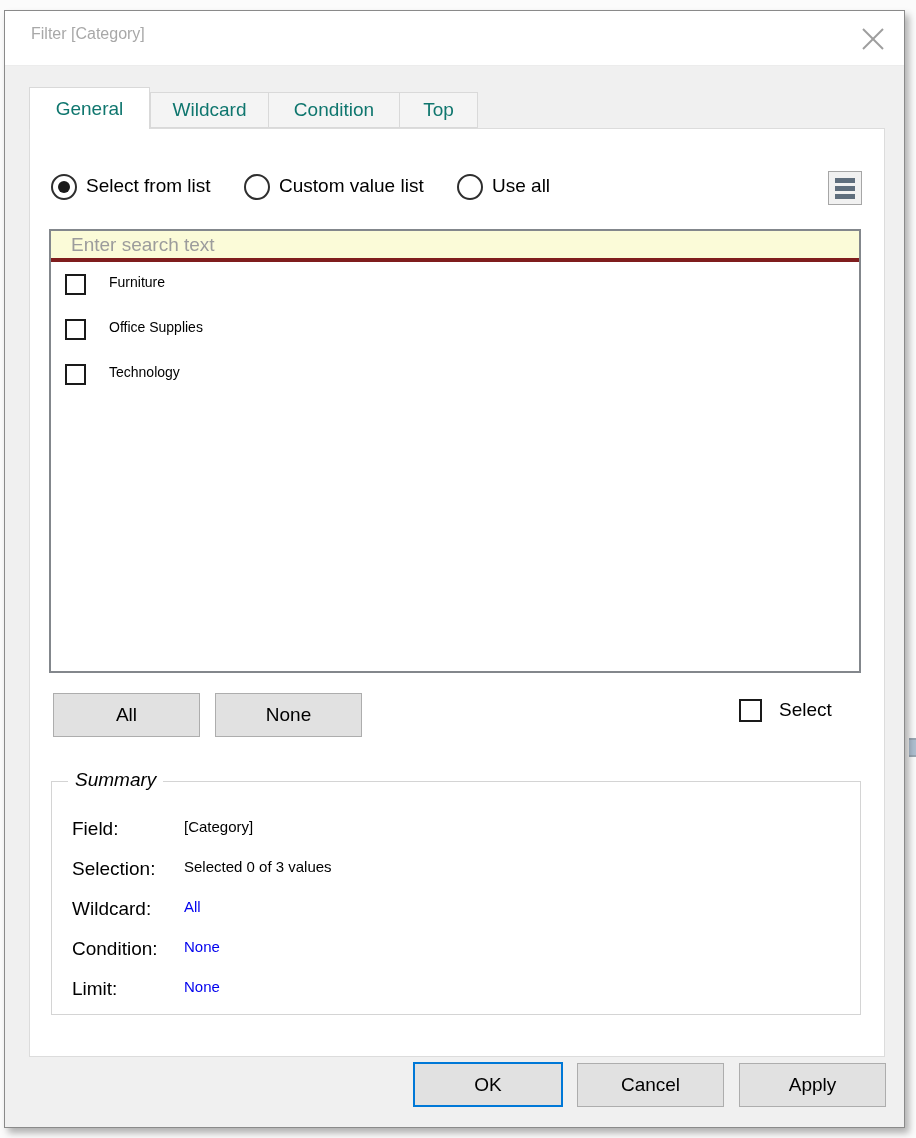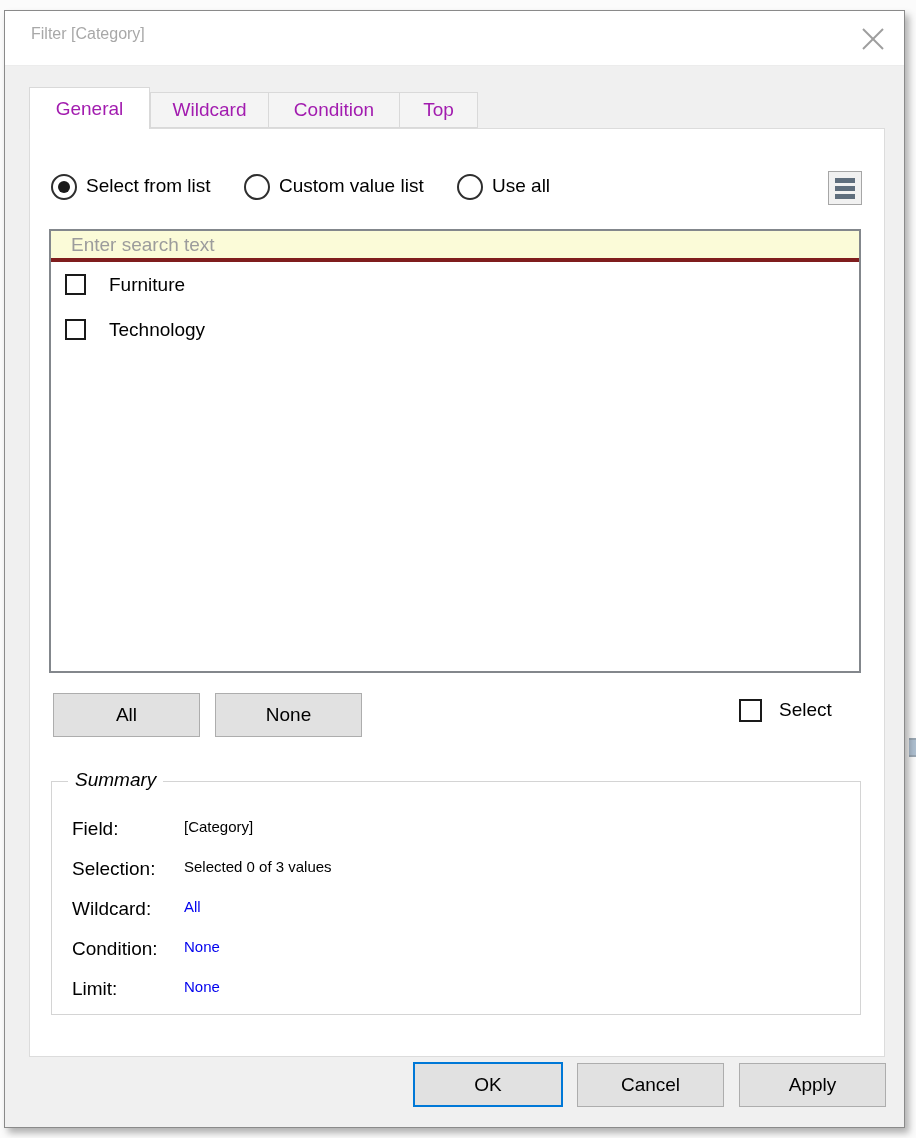--- a/index.html
+++ b/index.html
@@ -12,21 +12,21 @@
   .titlebar { position:absolute; left:0; top:0; width:100%; height:55px; background:#ffffff;
               border-bottom:1px solid #ececec; }
   .title-text { position:absolute; left:26px; top:14px; font-size:16px; color:#a8a8a8; }
   .close-btn { position:absolute; right:14px; top:11px; width:34px; height:34px; display:flex;
                align-items:center; justify-content:center; cursor:pointer; }
 
   
   .tabs { position:absolute; left:24px; top:76px; height:41px; }
   .tab { position:absolute; top:5px; height:36px; background:#f4f4f4; border:1px solid #d9d9d9;
          border-left:none; display:flex; align-items:center; justify-content:center;
-         font-size:19px; color:#a21caf; }
+         font-size:19px; color:#0f766e; }
   .tab.first-inactive { border-left:1px solid #d9d9d9; }
   .tab.active { top:0; height:42px; background:#ffffff; border:1px solid #d9d9d9; border-bottom:none; z-index:3; }
 
   .tabpage { position:absolute; left:24px; top:117px; width:856px; height:929px;
              background:#ffffff; border:1px solid #dcdcdc; z-index:1; }
 
   
   .radio-row { position:absolute; left:0; top:42px; width:100%; height:36px; }
   .radio { position:absolute; top:3px; width:26px; height:26px; border:2px solid #2e2e2e;
            border-radius:50%; background:#fff; }
@@ -43,21 +43,21 @@
   
   .list-panel { position:absolute; left:19px; top:100px; width:812px; height:444px;
                 background:#ffffff; border:2px solid #83878c; }
   .search-box { width:100%; height:31px; background:#fbfbd8; border:none; outline:none;
                 border-bottom:4px solid #7f1d1d; padding:0 20px; font-size:19px;
                 font-family:"Liberation Sans", sans-serif; color:#333; }
   .search-box::placeholder { color:#9c9c9c; opacity:1; }
   .value-row { position:relative; height:36px; margin-top:9px; }
   .checkbox { position:absolute; left:14px; top:3px; width:21px; height:21px;
               border:2px solid #1a1a1a; background:#fff; }
-  .value-label { position:absolute; left:58px; top:3px; font-size:19px; color:#000; }
+  .value-label { position:absolute; left:58px; top:3px; font-size:14px; color:#000; }
 
   
   .btn { background:#e1e1e1; border:1px solid #adadad; font-size:19px; color:#000;
          font-family:"Liberation Sans", sans-serif; display:flex; align-items:center;
          justify-content:center; cursor:pointer; }
   .all-btn  { position:absolute; left:23px;  top:564px; width:147px; height:44px; }
   .none-btn { position:absolute; left:185px; top:564px; width:147px; height:44px; }
   .exclude-wrap { position:absolute; left:709px; top:568px; height:30px; }
   .exclude-box { position:absolute; left:0; top:2px; width:23px; height:23px;
                  border:2px solid #1a1a1a; background:#fff; }
@@ -134,20 +134,24 @@
       </div>
 
       <div class="list-panel">
         <input class="search-box" type="text" value="" placeholder="Enter search text" style="">
         <div class="value-row">
           <div class="checkbox"></div>
           <div class="value-label">Furniture</div>
         </div>
         <div class="value-row">
           <div class="checkbox"></div>
+          <div class="value-label">Office Supplies</div>
+        </div>
+        <div class="value-row">
+          <div class="checkbox"></div>
           <div class="value-label">Technology</div>
         </div>
       </div>
 
       <div class="btn all-btn">
         <span>All</span>
       </div>
       <div class="btn none-btn">
         <span>None</span>
       </div>

